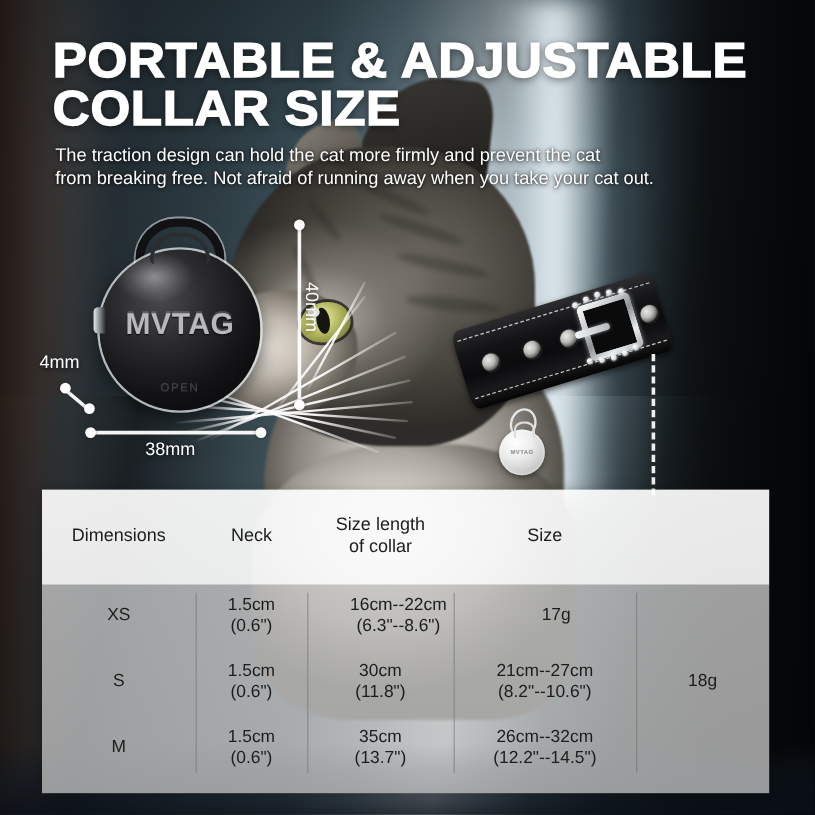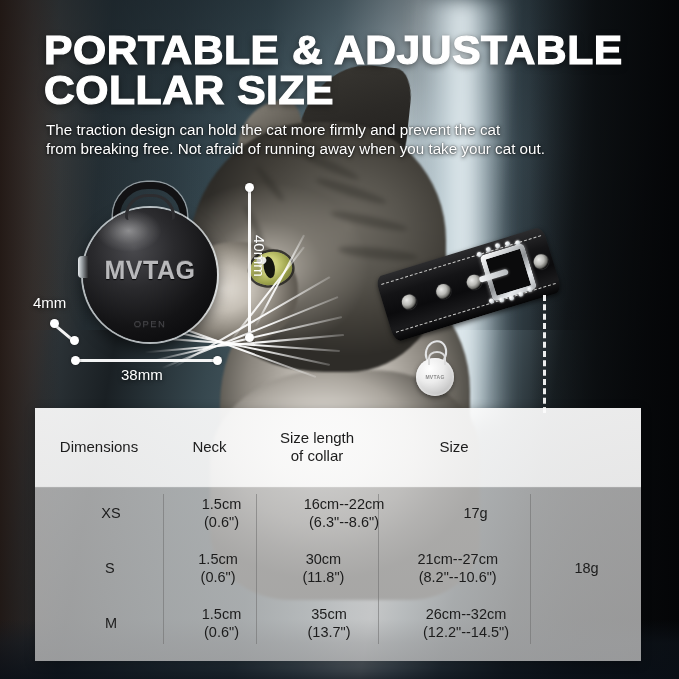--- a/index.html
+++ b/index.html
@@ -269,21 +269,21 @@
   
   .table{
     position:absolute; left:35px; top:408px; width:606px; height:253px;
     background:linear-gradient(180deg, rgba(252,252,252,.93) 0%, rgba(250,250,250,.92) 31%, rgba(196,196,196,.80) 31.5%, rgba(188,188,188,.80) 100%);
     box-shadow:0 2px 10px rgba(0,0,0,.28);
   }
   .thead{
     position:absolute; left:0; top:0; width:100%; height:78px;
     display:flex; align-items:center;
   }
-  .tbody{ position:absolute; left:0; top:78px; width:100%; bottom:0;padding-left:12px; }
+  .tbody{ position:absolute; left:0; top:78px; width:100%; bottom:0; }
   .trow{ display:flex; align-items:center; height:55px; }
   .tcell{
     text-align:center; color:#1c1c1c; font-size:14.5px; line-height:1.22;
   }
   .thead .tcell{ font-size:15px; }
   .c1{ width:128px; }
   .c2{ width:93px; }
   .c3{ width:122px; }
   .c4{ width:152px; }
   .c5{ width:111px; }

